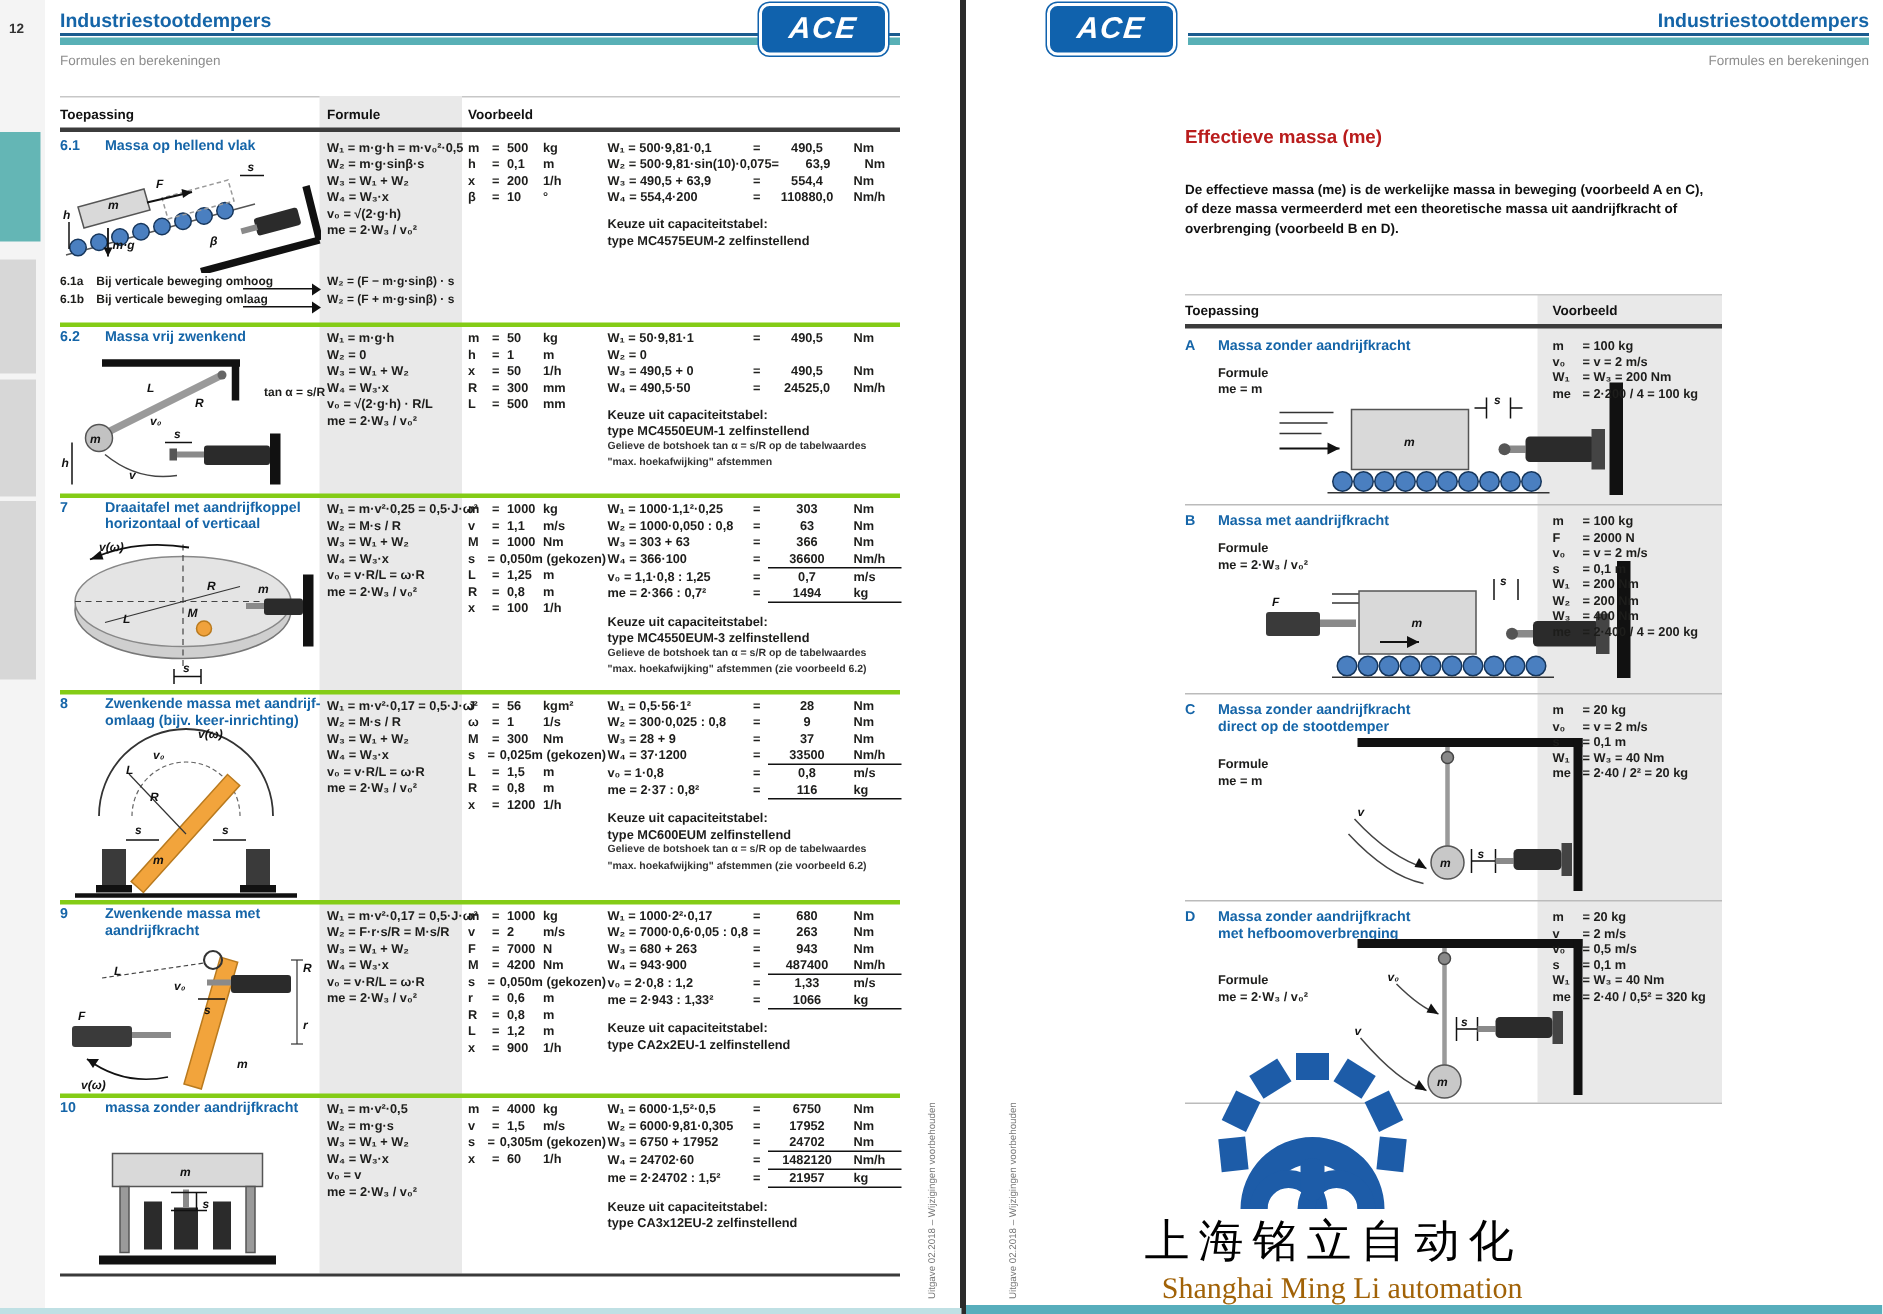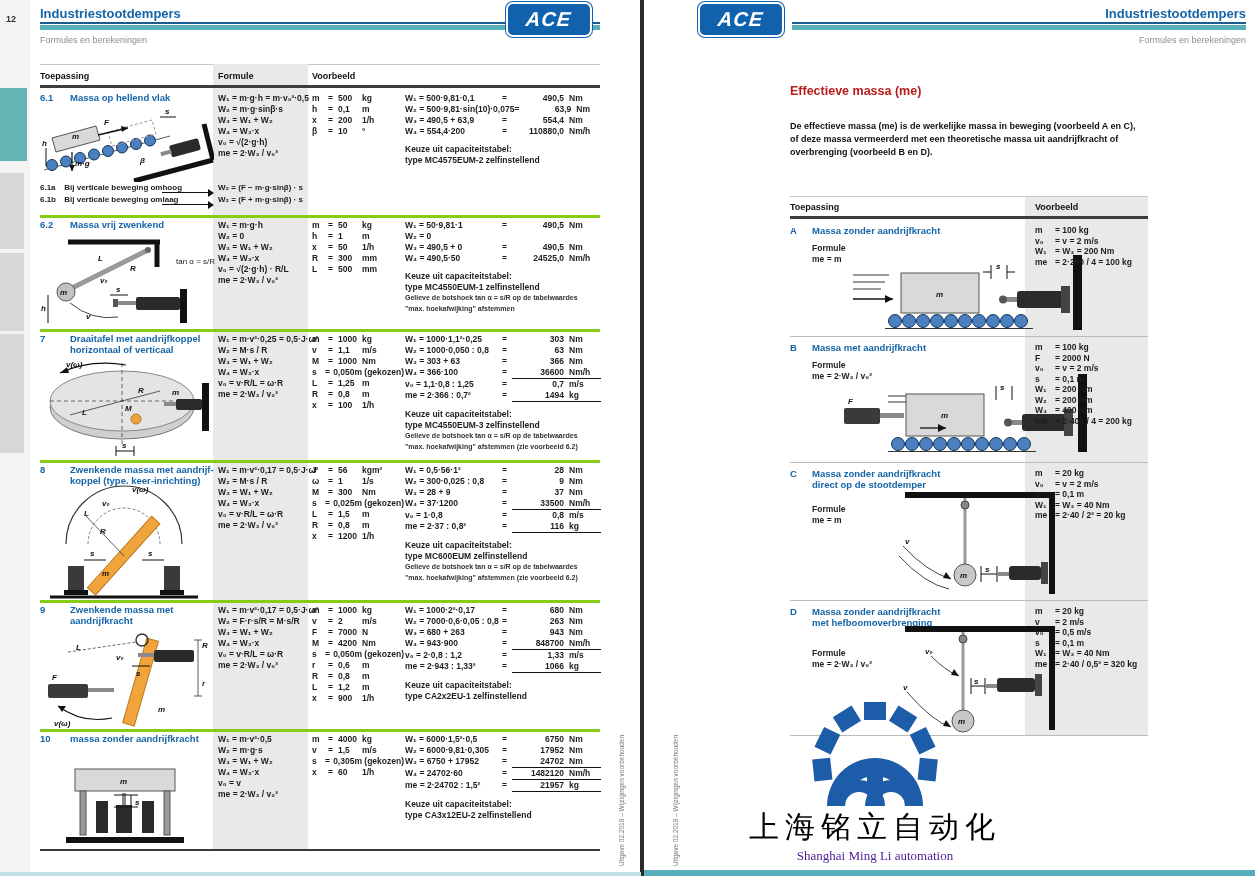--- a/index.html
+++ b/index.html
@@ -29,26 +29,26 @@
   .lsec.last{border-bottom:2.5px solid #3a3a3a}
   .sid{position:absolute;left:0;top:4px;font-size:9.5px;font-weight:700;color:#1565a8;white-space:nowrap}
   .st1,.st2{position:absolute;left:30px;font-size:9.5px;font-weight:700;color:#1565a8;white-space:nowrap}
   .st1{top:4px}.st2{top:15px}
   .fcol{position:absolute;left:178px;top:5px;width:90px}
   .vcol{position:absolute;left:272px;top:5px;width:92px}
   .ccol{position:absolute;left:365px;top:5px;width:196px}
   .fline{font-size:8.5px;font-weight:700;line-height:11px;white-space:nowrap}
   .vrow,.crow{display:flex;font-size:8.5px;font-weight:700;line-height:11px;white-space:nowrap}
   .vs{width:16px}.ve{width:10px}.vv{width:24px}.vu{flex:1}
-  .ce{flex:1}.cq{width:10px}.cw{display:flex}.cr{width:52px;text-align:right}.cu{width:32px;padding-left:5px}
+  .ce{flex:1}.cq{width:10px}.cw{display:flex}.cr{width:52px;text-align:center}.cu{width:32px;padding-left:5px}
   .ul{border-bottom:1.2px solid #111}
   .notes{margin-top:7px}
   .note{font-size:8.5px;font-weight:700;line-height:10.5px}
   .note.sm{font-size:7px;font-weight:600;line-height:8.5px;margin-top:2px;color:#333}
-  .sidef{position:absolute;left:136px;top:42px;font-size:8px;font-weight:400;white-space:nowrap}
+  .sidef{position:absolute;left:136px;top:42px;font-size:8px;font-weight:700;white-space:nowrap}
   .subrow{position:absolute;font-size:8px;font-weight:700;white-space:nowrap}
   .subid{display:inline-block;width:22px}
   .arrline{position:absolute;border-top:1.3px solid #111;width:46px;top:9px}
   .arrhead{position:absolute;top:5.5px;width:0;height:0;border-left:6px solid #111;border-top:4px solid transparent;border-bottom:4px solid transparent}
   .subf{position:absolute;left:178px;top:0}
   
   .rhead{font-size:12.5px;font-weight:700;color:#b91c1c}
   .ipara{font-size:9px;font-weight:700;line-height:13px;color:#111}
   .rsec{position:absolute;left:790px;width:358px;border-bottom:1px solid #bbb}
   .rid{position:absolute;left:0;top:6px;font-size:9.5px;font-weight:700;color:#1565a8}
@@ -57,21 +57,21 @@
   .flabel{position:absolute;left:22px;font-size:8.5px;font-weight:700}
   .ftext{position:absolute;left:22px;font-size:8.5px;font-weight:700;white-space:nowrap}
   .rvcol{position:absolute;left:245px;top:6px;width:112px}
   .rrow{display:flex;font-size:8.5px;font-weight:700;line-height:10.5px;white-space:nowrap}
   .rs{width:20px}.rr{flex:1}
   
   .divider{left:640px;top:0;width:4px;height:876px;background:#2b2b2b}
   .edge{position:absolute;writing-mode:vertical-rl;transform:rotate(180deg);font-size:6.5px;color:#777;white-space:nowrap}
   .dl{font:italic 700 8px "Liberation Sans",sans-serif;fill:#111}
   .wm-cn{font-family:"DejaVu Serif",serif;font-size:30px;letter-spacing:6px;color:#000}
-  .wm-en{font-family:"Liberation Serif",serif;font-size:13px;color:#4c1d95}
+  .wm-en{font-family:"Liberation Serif",serif;font-size:20px;color:#a16207}
   svg{display:block}
 </style>
 </head>
 <body>
 
 <div id="root">
 
   <div class="abs lmargin"></div>
   <div class="abs pagenum">12</div>
   <div class="abs tab teal" style="top:88px;width:27px;height:73px"></div>
@@ -471,21 +471,21 @@
           <div class="note">type MC4550EUM-3 zelfinstellend</div>
           <div class="note sm">Gelieve de botshoek tan α = s/R op de tabelwaardes</div>
           <div class="note sm">"max. hoekafwijking" afstemmen (zie voorbeeld 6.2)</div>
         </div>
     </div>
   </div>
 
   <div class="lsec" style="top:460px;height:140px">
     <span class="sid">8</span>
     <span class="st1">Zwenkende massa met aandrijf-</span>
-    <span class="st2">koppel (type. keer-inrichting)</span>
+    <span class="st2">omlaag (bijv. keer-inrichting)</span>
     <svg class="abs" style="left:0;top:22px" width="170" height="118" viewBox="0 0 170 118">
       <path d="M26,62 A58 58 0 0 1 142,62" fill="none" stroke="#333" stroke-width="1.2"></path>
       <path d="M48,62 A36 36 0 0 1 120,62" fill="none" stroke="#666" stroke-width="0.8" stroke-dasharray="3,2"></path>
       <g transform="rotate(42 84 74)">
         <rect x="78" y="26" width="11" height="96" fill="#f2a43c" stroke="#b97a1e"></rect>
       </g>
       <line x1="44" y1="78" x2="66" y2="78" stroke="#111" stroke-width="1"></line>
       <line x1="102" y1="78" x2="124" y2="78" stroke="#111" stroke-width="1"></line>
       <rect x="28" y="84" width="16" height="26" fill="#3a3a3a"></rect>
       <rect x="124" y="84" width="16" height="26" fill="#3a3a3a"></rect>
@@ -733,21 +733,21 @@
             <span class="cq">=</span>
             <span class="cw">
               <span class="cr">943</span>
               <span class="cu">Nm</span>
             </span>
           </div>
           <div class="crow">
             <span class="ce">W₄ = 943·900</span>
             <span class="cq">=</span>
             <span class="cw ul">
-              <span class="cr">848700</span>
+              <span class="cr">487400</span>
               <span class="cu">Nm/h</span>
             </span>
           </div>
           <div class="crow">
             <span class="ce">v₀ = 2·0,8 : 1,2</span>
             <span class="cq">=</span>
             <span class="cw">
               <span class="cr">1,33</span>
               <span class="cu">m/s</span>
             </span>
@@ -1132,21 +1132,21 @@
         </div>
         <div class="rrow">
           <span class="rs">me</span>
           <span class="rr">= 2·40 / 0,5² = 320 kg</span>
         </div>
       </div>
   </div>
 
   <div class="edge" style="left:672px;top:690px;height:176px">Uitgave 02.2018 – Wijzigingen voorbehouden</div>
 
-  <div class="abs" style="left:735px;top:702px;width:280px;text-align:center">
+  <div class="abs" style="left:735px;top:702px;width:280px;text-align:right">
     <svg width="200" height="105" viewBox="-100 -62 200 105" style="margin:0 auto">
       <g fill="#1d5ca8">
         <g>
           <rect x="-11" y="-62" width="22" height="18" transform="rotate(0 0 0)"></rect>
           <rect x="-11" y="-62" width="22" height="18" transform="rotate(32 0 0)"></rect>
           <rect x="-11" y="-62" width="22" height="18" transform="rotate(64 0 0)"></rect>
           <rect x="-11" y="-62" width="22" height="18" transform="rotate(96 0 0)"></rect>
           <rect x="-11" y="-62" width="22" height="18" transform="rotate(-32 0 0)"></rect>
           <rect x="-11" y="-62" width="22" height="18" transform="rotate(-64 0 0)"></rect>
           <rect x="-11" y="-62" width="22" height="18" transform="rotate(-96 0 0)"></rect>

